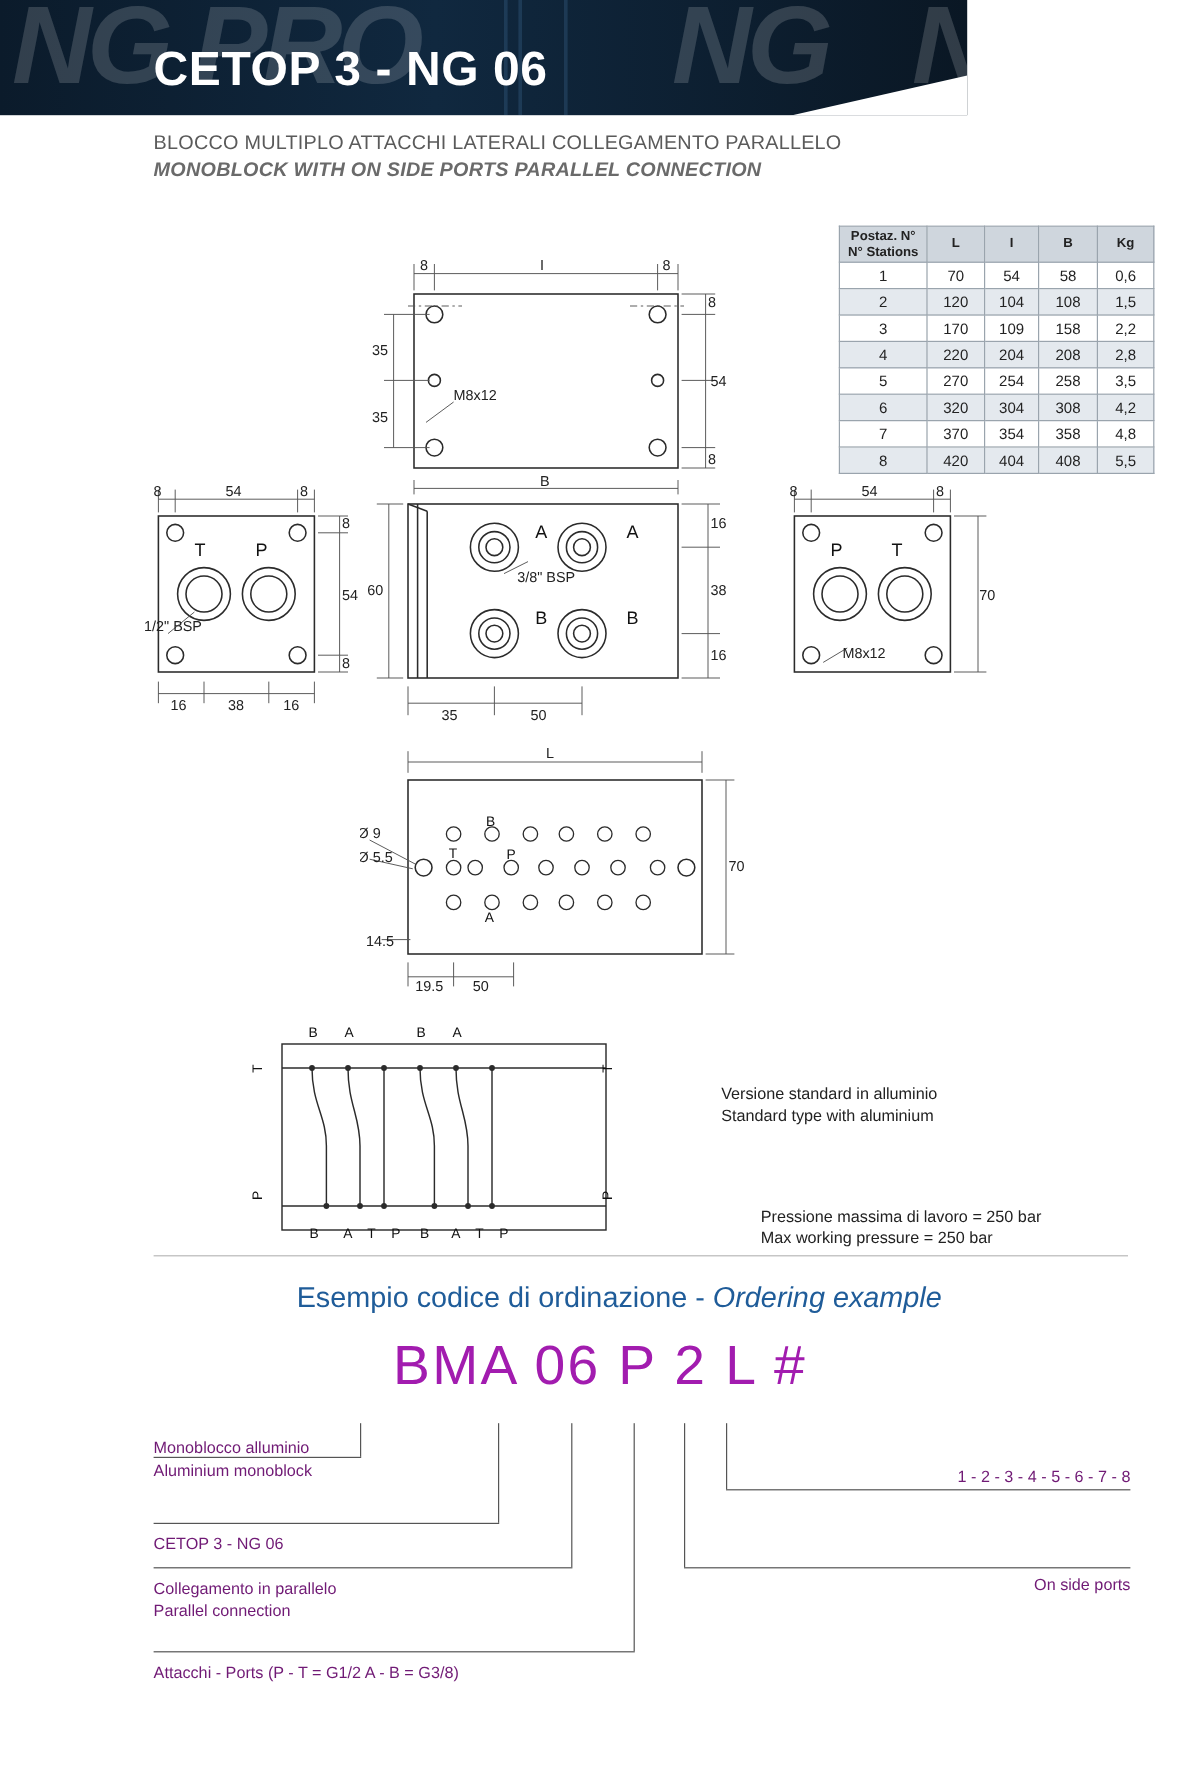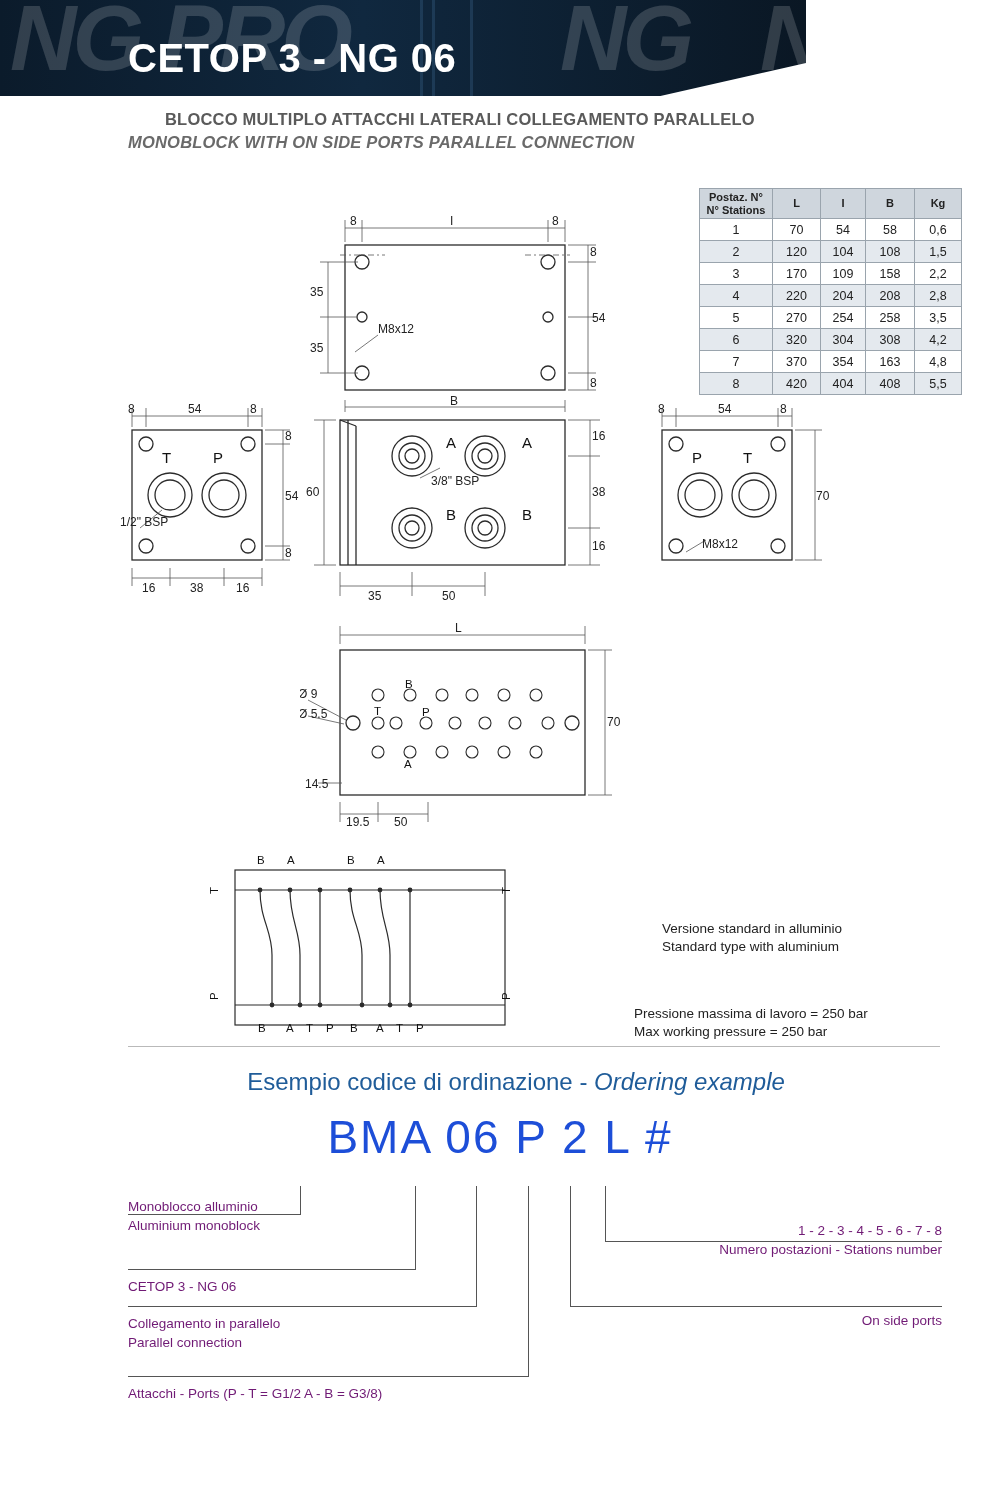--- a/index.html
+++ b/index.html
@@ -24,22 +24,22 @@
     font-size:92px;color:rgba(255,255,255,0.16);letter-spacing:-4px;
     font-family:"Liberation Sans", sans-serif;user-select:none;
   }
   .wm1{left:10px}.wm2{left:560px}.wm3{left:760px}
   .hstripe{position:absolute;top:0;width:3px;height:96px;background:rgba(120,190,255,.14)}
   .header h1{
     position:absolute;left:128px;top:36px;margin:0;
     font-size:40px;font-weight:bold;color:#ffffff;letter-spacing:.5px;
   }
   .sub1{
-    position:absolute;left:128px;top:110px;font-size:16.5px;font-weight:bold;
-    color:#5a5a5a;letter-spacing:.2px;margin-left:37px;
+    position:absolute;left:128px;top:110px;font-size:16.5px;font-weight:normal;
+    color:#5a5a5a;letter-spacing:.2px;
   }
   .sub2{
     position:absolute;left:128px;top:133px;font-size:16.5px;font-weight:bold;
     font-style:italic;color:#6a6a6a;letter-spacing:.2px;
   }
   
   .spec-table{
     position:absolute;left:699px;top:188px;border-collapse:collapse;
     font-size:12.5px;color:#222;
   }
@@ -61,21 +61,21 @@
   
   .note{position:absolute;font-size:13.5px;color:#222;line-height:1.35;}
   
   .order-title{
     position:absolute;left:0;top:1068px;width:1000px;text-align:center;
     font-size:24px;color:#1f5c99;padding-left:16px;
   }
   .order-title i{font-style:italic;}
   .order-code{
     position:absolute;left:0;top:1110px;width:1000px;text-align:center;
-    font-size:46px;color:#1d4ed8;letter-spacing:2px;
+    font-size:46px;color:#a21caf;letter-spacing:2px;
   }
   .leg{position:absolute;font-size:13.5px;color:#701a75;line-height:1.4;}
   .legline{position:absolute;background:#555;height:1px;}
   .legvert{position:absolute;background:#555;width:1px;}
 </style>
 </head>
 <body>
 
 <div class="header">
   <div class="hstripe" style="left:420px"></div>
@@ -142,21 +142,21 @@
         <td>6</td>
         <td>320</td>
         <td>304</td>
         <td>308</td>
         <td>4,2</td>
       </tr>
     <tr>
         <td>7</td>
         <td>370</td>
         <td>354</td>
-        <td>163</td>
+        <td>358</td>
         <td>4,8</td>
       </tr>
     <tr>
         <td>8</td>
         <td>420</td>
         <td>404</td>
         <td>408</td>
         <td>5,5</td>
       </tr>
   </tbody>
@@ -462,21 +462,21 @@
         <text x="106" y="182">T</text>
         <text x="126" y="182">P</text>
       <text x="150" y="182">B</text>
         <text x="176" y="182">A</text>
         <text x="196" y="182">T</text>
         <text x="216" y="182">P</text>
     </g>
   </svg>
 </div>
 
-<div class="note" style="left:662px;top:903px;margin-top:17px;">
+<div class="note" style="left:601px;top:903px;">
   <div>Versione standard in alluminio</div>
   <div>Standard type with aluminium</div>
 </div>
 <div class="note" style="left:634px;top:958px;margin-top:47px;">
   <div>Pressione massima di lavoro = 250 bar</div>
   <div>Max working pressure = 250 bar</div>
 </div>
 
 <div class="sep" style="top:1046px;"></div>
 
@@ -513,17 +513,16 @@
 <div class="leg" style="left:128px;top:1315px;">
   <div>Collegamento in parallelo</div>
   <div>Parallel connection</div>
 </div>
 <div class="leg" style="left:128px;top:1385px;">
   <div>Attacchi - Ports (P - T = G1/2   A - B = G3/8)</div>
 </div>
 
 <div class="leg" style="left:560px;top:1222px;width:382px;text-align:right;">
   <div>1 - 2 - 3 - 4 - 5 - 6 - 7 - 8</div>
-  <div>Numero postazioni - Stations number</div>
 </div>
 <div class="leg" style="left:560px;top:1312px;width:382px;text-align:right;">
   <div>On side ports</div>
 </div>
 
 </body></html>

